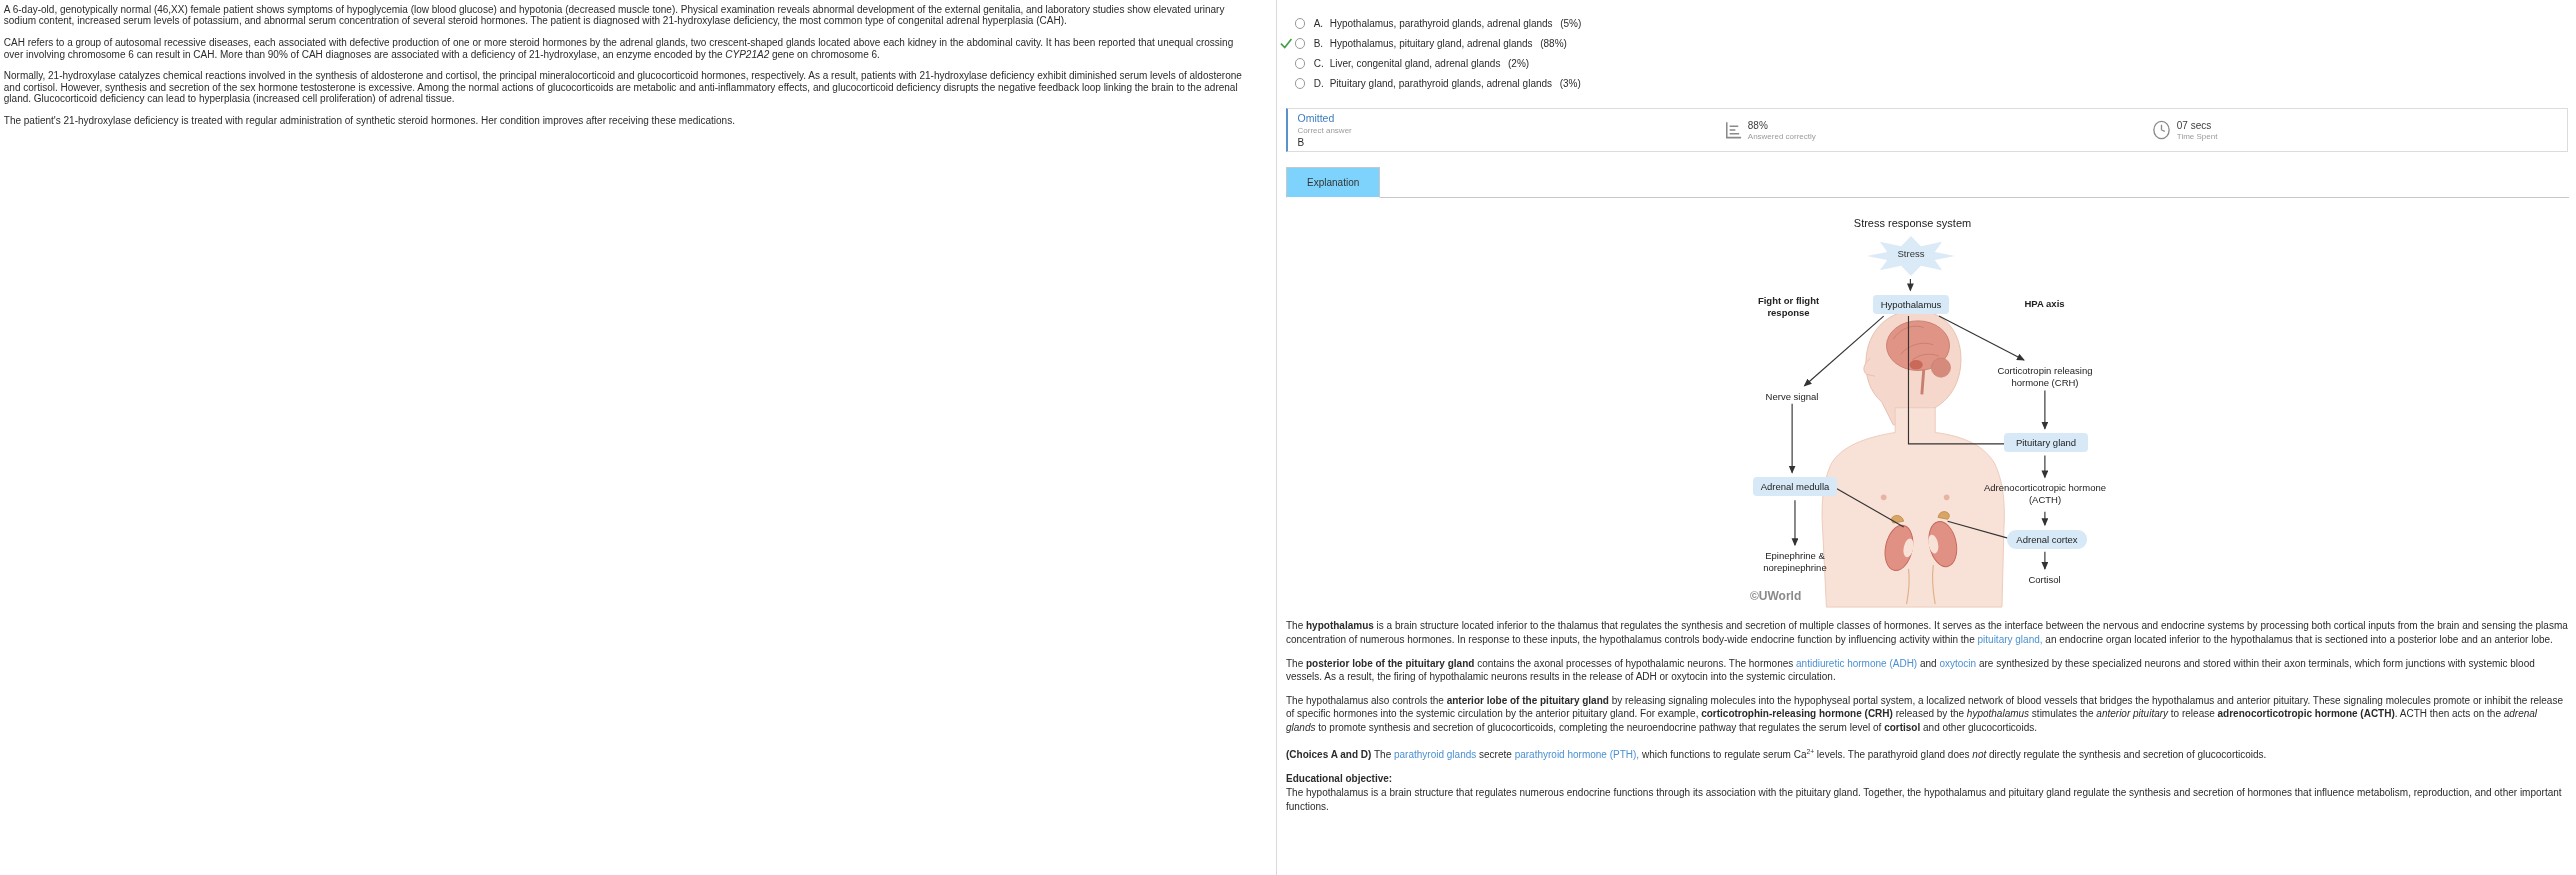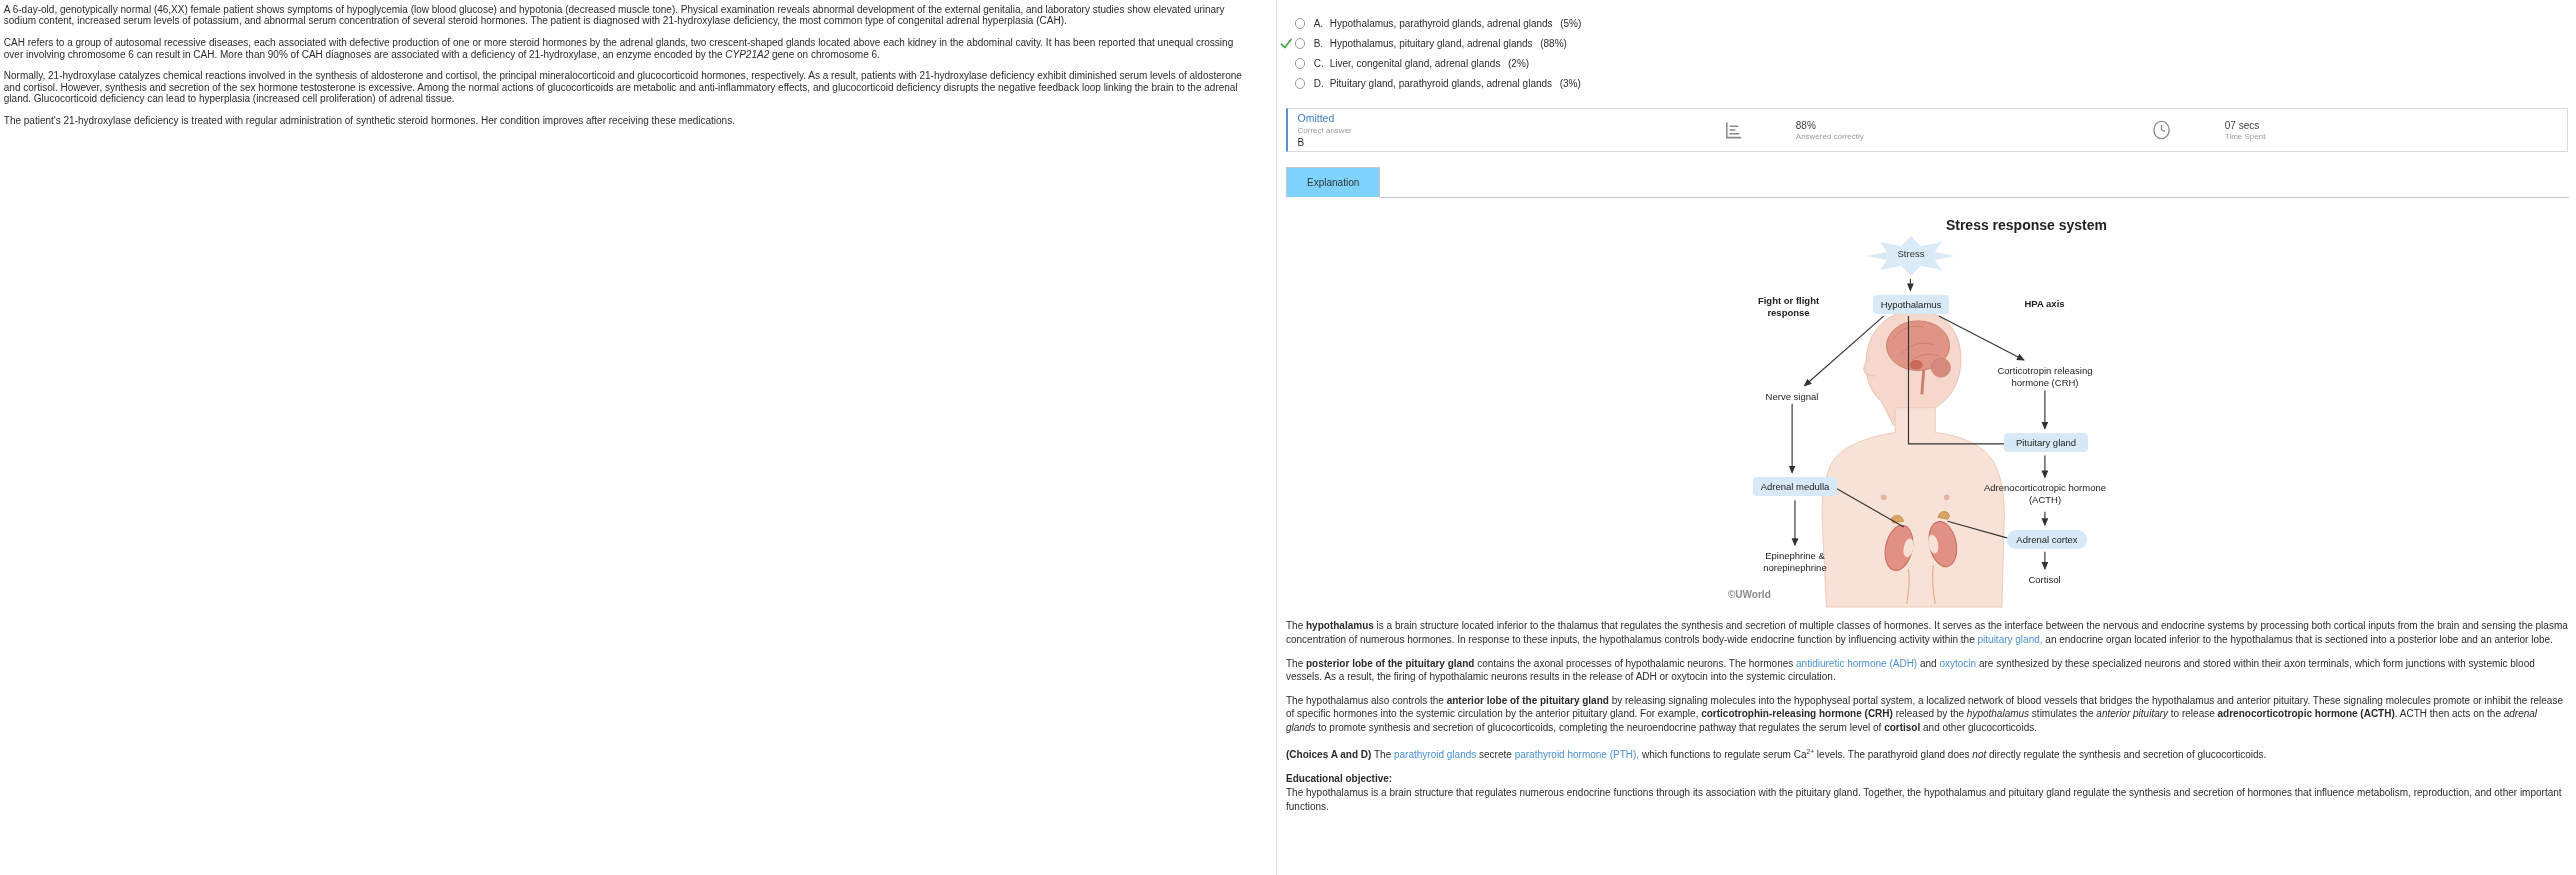--- a/index.html
+++ b/index.html
@@ -23,44 +23,44 @@
   .opt-letter{width:16px;}
   .opt-pct{margin-left:7.6px;}
 
   
   .stats{position:relative;margin-top:14.3px;width:1282px;height:44px;box-sizing:border-box;
     border:1px solid #dcdcdc;border-left:2.9px solid #5b92c9;background:#fff;}
   .stat-left{position:absolute;left:9.5px;top:3.8px;}
   .result{font-size:10.5px;color:#3d7dc0;}
   .ca-label{font-size:8px;color:#9b9b9b;margin-top:1.9px;}
   .ca-val{font-size:10px;color:#2b2b2b;margin-top:1.9px;}
-  .stat-group{position:absolute;top:50%;transform:translateY(-50%);display:flex;align-items:center;gap:48px;}
+  .stat-group{position:absolute;top:50%;transform:translateY(-50%);display:flex;align-items:center;}
   .stat-mid{left:434px;} .stat-right{left:863px;}
   .stat-group svg{margin-right:4.8px;}
   .stat-val{font-size:10px;color:#3c3c3c;}
   .stat-sub{font-size:8px;color:#9b9b9b;margin-top:1px;}
 
   
   .tab-row{margin-top:15.3px;border-bottom:1px solid #c8c8c8;display:flex;height:30px;}
   .tab{border:1px solid #c8c8c8;border-bottom:1px solid #fff;margin-bottom:-1px;background:#7dd3fc;
     padding:0 20px;line-height:29px;font-size:10px;color:#333;}
 
   
   .diagram{position:relative;width:439px;height:393px;margin:17px 0 0 382px;}
   .diagram svg.layer{position:absolute;left:0;top:0;}
   .fig-layer{z-index:1;} .arrow-layer{z-index:2;}
   .dg-title{position:absolute;left:0;top:1.9px;width:100%;padding-left:50px;box-sizing:border-box;
-    text-align:right;font-size:14px;font-weight:bold;color:#222;z-index:3;}
+    text-align:center;font-size:11px;font-weight:normal;color:#222;z-index:3;}
   .dlabel{position:absolute;font-size:9.5px;line-height:1.3;color:#222;text-align:center;z-index:3;}
   .dlabel.bold{font-weight:bold;}
   .dbox{position:absolute;background:#d7e9f7;border-radius:3.8px;font-size:9.5px;color:#222;
     text-align:center;padding:3.8px 0;z-index:3;}
   .starburst{position:absolute;left:197px;top:19px;width:92px;height:44px;z-index:3;}
   .starburst span{position:absolute;left:0;top:14.3px;width:100%;text-align:center;font-size:9.5px;color:#333;}
-  .credit{position:absolute;left:60px;top:374px;font-size:10px;color:#8a8a8a;font-weight:bold;z-index:3;}
+  .credit{position:absolute;left:82px;top:374px;font-size:12px;color:#8a8a8a;font-weight:bold;z-index:3;}
 
   
   .explanation{margin-top:11.4px;width:1283px;}
   .explanation p{margin:0 0 10.5px 0;font-size:10px;line-height:13.4px;}
   .edu-head{margin-bottom:1px !important;}
   .b{font-weight:bold;} .i{font-style:italic;} .lnk{color:#4a90d2;}
   sup{font-size:6.7px;}
 </style>
 </head>
 <body>

